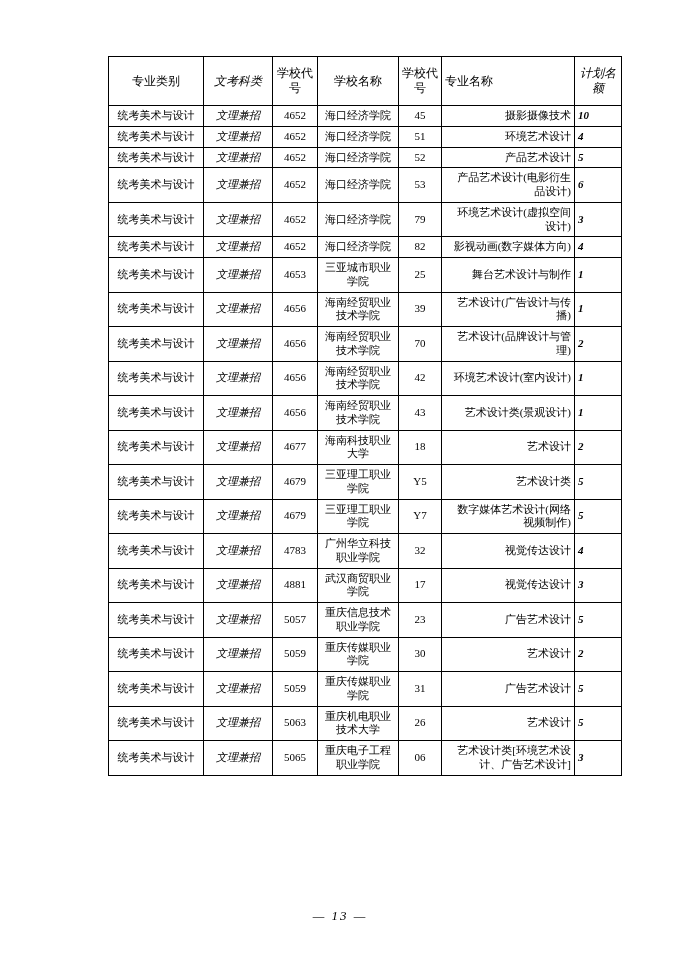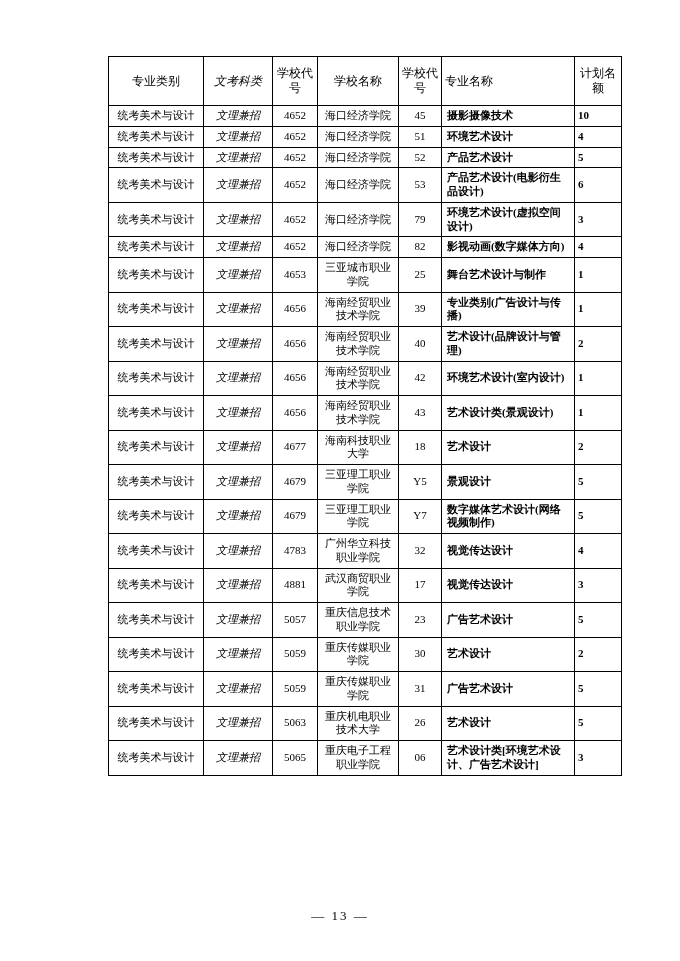--- a/index.html
+++ b/index.html
@@ -43,49 +43,49 @@
     font-size: 12px;
     height: 42px;
     font-weight: normal;
   }
   .c-major-cat { width: 88px; text-align: center; }
   .c-subject   { width: 62px; text-align: center; font-style: italic; }
   .c-schoolno  { width: 38px; text-align: center; border-radius: 15px; }
   .c-schoolname{ width: 74px; text-align: center; }
   .c-majorno   { width: 36px; text-align: center; }
   .c-majorname { width: 126px; text-align: left; }
-  .c-quota     { width: 40px; text-align: center; }
+  .c-quota     { width: 40px; text-align: center; font-style: italic; }
 
   tbody td.c-major-cat,
   tbody td.c-subject,
   tbody td.c-schoolno,
   tbody td.c-schoolname,
   tbody td.c-majorno {
     text-align: center;
   }
   tbody td.c-majorname {
-    text-align: left;
+    text-align: right;
     padding-left: 5px;
-    font-weight: bold;
   }
   tbody td.c-quota {
     text-align: left;
     font-weight: bold;
   }
   .page-footer {
     position: absolute;
     left: 0;
     top: 908px;
     width: 680px;
     text-align: center;
     font-size: 13px;
     letter-spacing: 2px;
   }
   .page-footer .pf-inner {
     display: inline-block;
+    font-style: italic;
   }
 </style>
 </head>
 <body>
 
 <div class="page">
 
   <table class="plan-table">
     <thead>
       <tr>
@@ -161,29 +161,29 @@
         <td class="c-majorno">25</td>
         <td class="c-majorname">舞台艺术设计与制作</td>
         <td class="c-quota">1</td>
       </tr>
       <tr>
         <td class="c-major-cat">统考美术与设计</td>
         <td class="c-subject">文理兼招</td>
         <td class="c-schoolno">4656</td>
         <td class="c-schoolname">海南经贸职业技术学院</td>
         <td class="c-majorno">39</td>
-        <td class="c-majorname">专业类别(广告设计与传播)</td>
+        <td class="c-majorname">艺术设计(广告设计与传播)</td>
         <td class="c-quota">1</td>
       </tr>
       <tr>
         <td class="c-major-cat">统考美术与设计</td>
         <td class="c-subject">文理兼招</td>
         <td class="c-schoolno">4656</td>
         <td class="c-schoolname">海南经贸职业技术学院</td>
-        <td class="c-majorno">40</td>
+        <td class="c-majorno">70</td>
         <td class="c-majorname">艺术设计(品牌设计与管理)</td>
         <td class="c-quota">2</td>
       </tr>
       <tr>
         <td class="c-major-cat">统考美术与设计</td>
         <td class="c-subject">文理兼招</td>
         <td class="c-schoolno">4656</td>
         <td class="c-schoolname">海南经贸职业技术学院</td>
         <td class="c-majorno">42</td>
         <td class="c-majorname">环境艺术设计(室内设计)</td>
@@ -206,21 +206,21 @@
         <td class="c-majorno">18</td>
         <td class="c-majorname">艺术设计</td>
         <td class="c-quota">2</td>
       </tr>
       <tr>
         <td class="c-major-cat">统考美术与设计</td>
         <td class="c-subject">文理兼招</td>
         <td class="c-schoolno">4679</td>
         <td class="c-schoolname">三亚理工职业学院</td>
         <td class="c-majorno">Y5</td>
-        <td class="c-majorname">景观设计</td>
+        <td class="c-majorname">艺术设计类</td>
         <td class="c-quota">5</td>
       </tr>
       <tr>
         <td class="c-major-cat">统考美术与设计</td>
         <td class="c-subject">文理兼招</td>
         <td class="c-schoolno">4679</td>
         <td class="c-schoolname">三亚理工职业学院</td>
         <td class="c-majorno">Y7</td>
         <td class="c-majorname">数字媒体艺术设计(网络视频制作)</td>
         <td class="c-quota">5</td>

